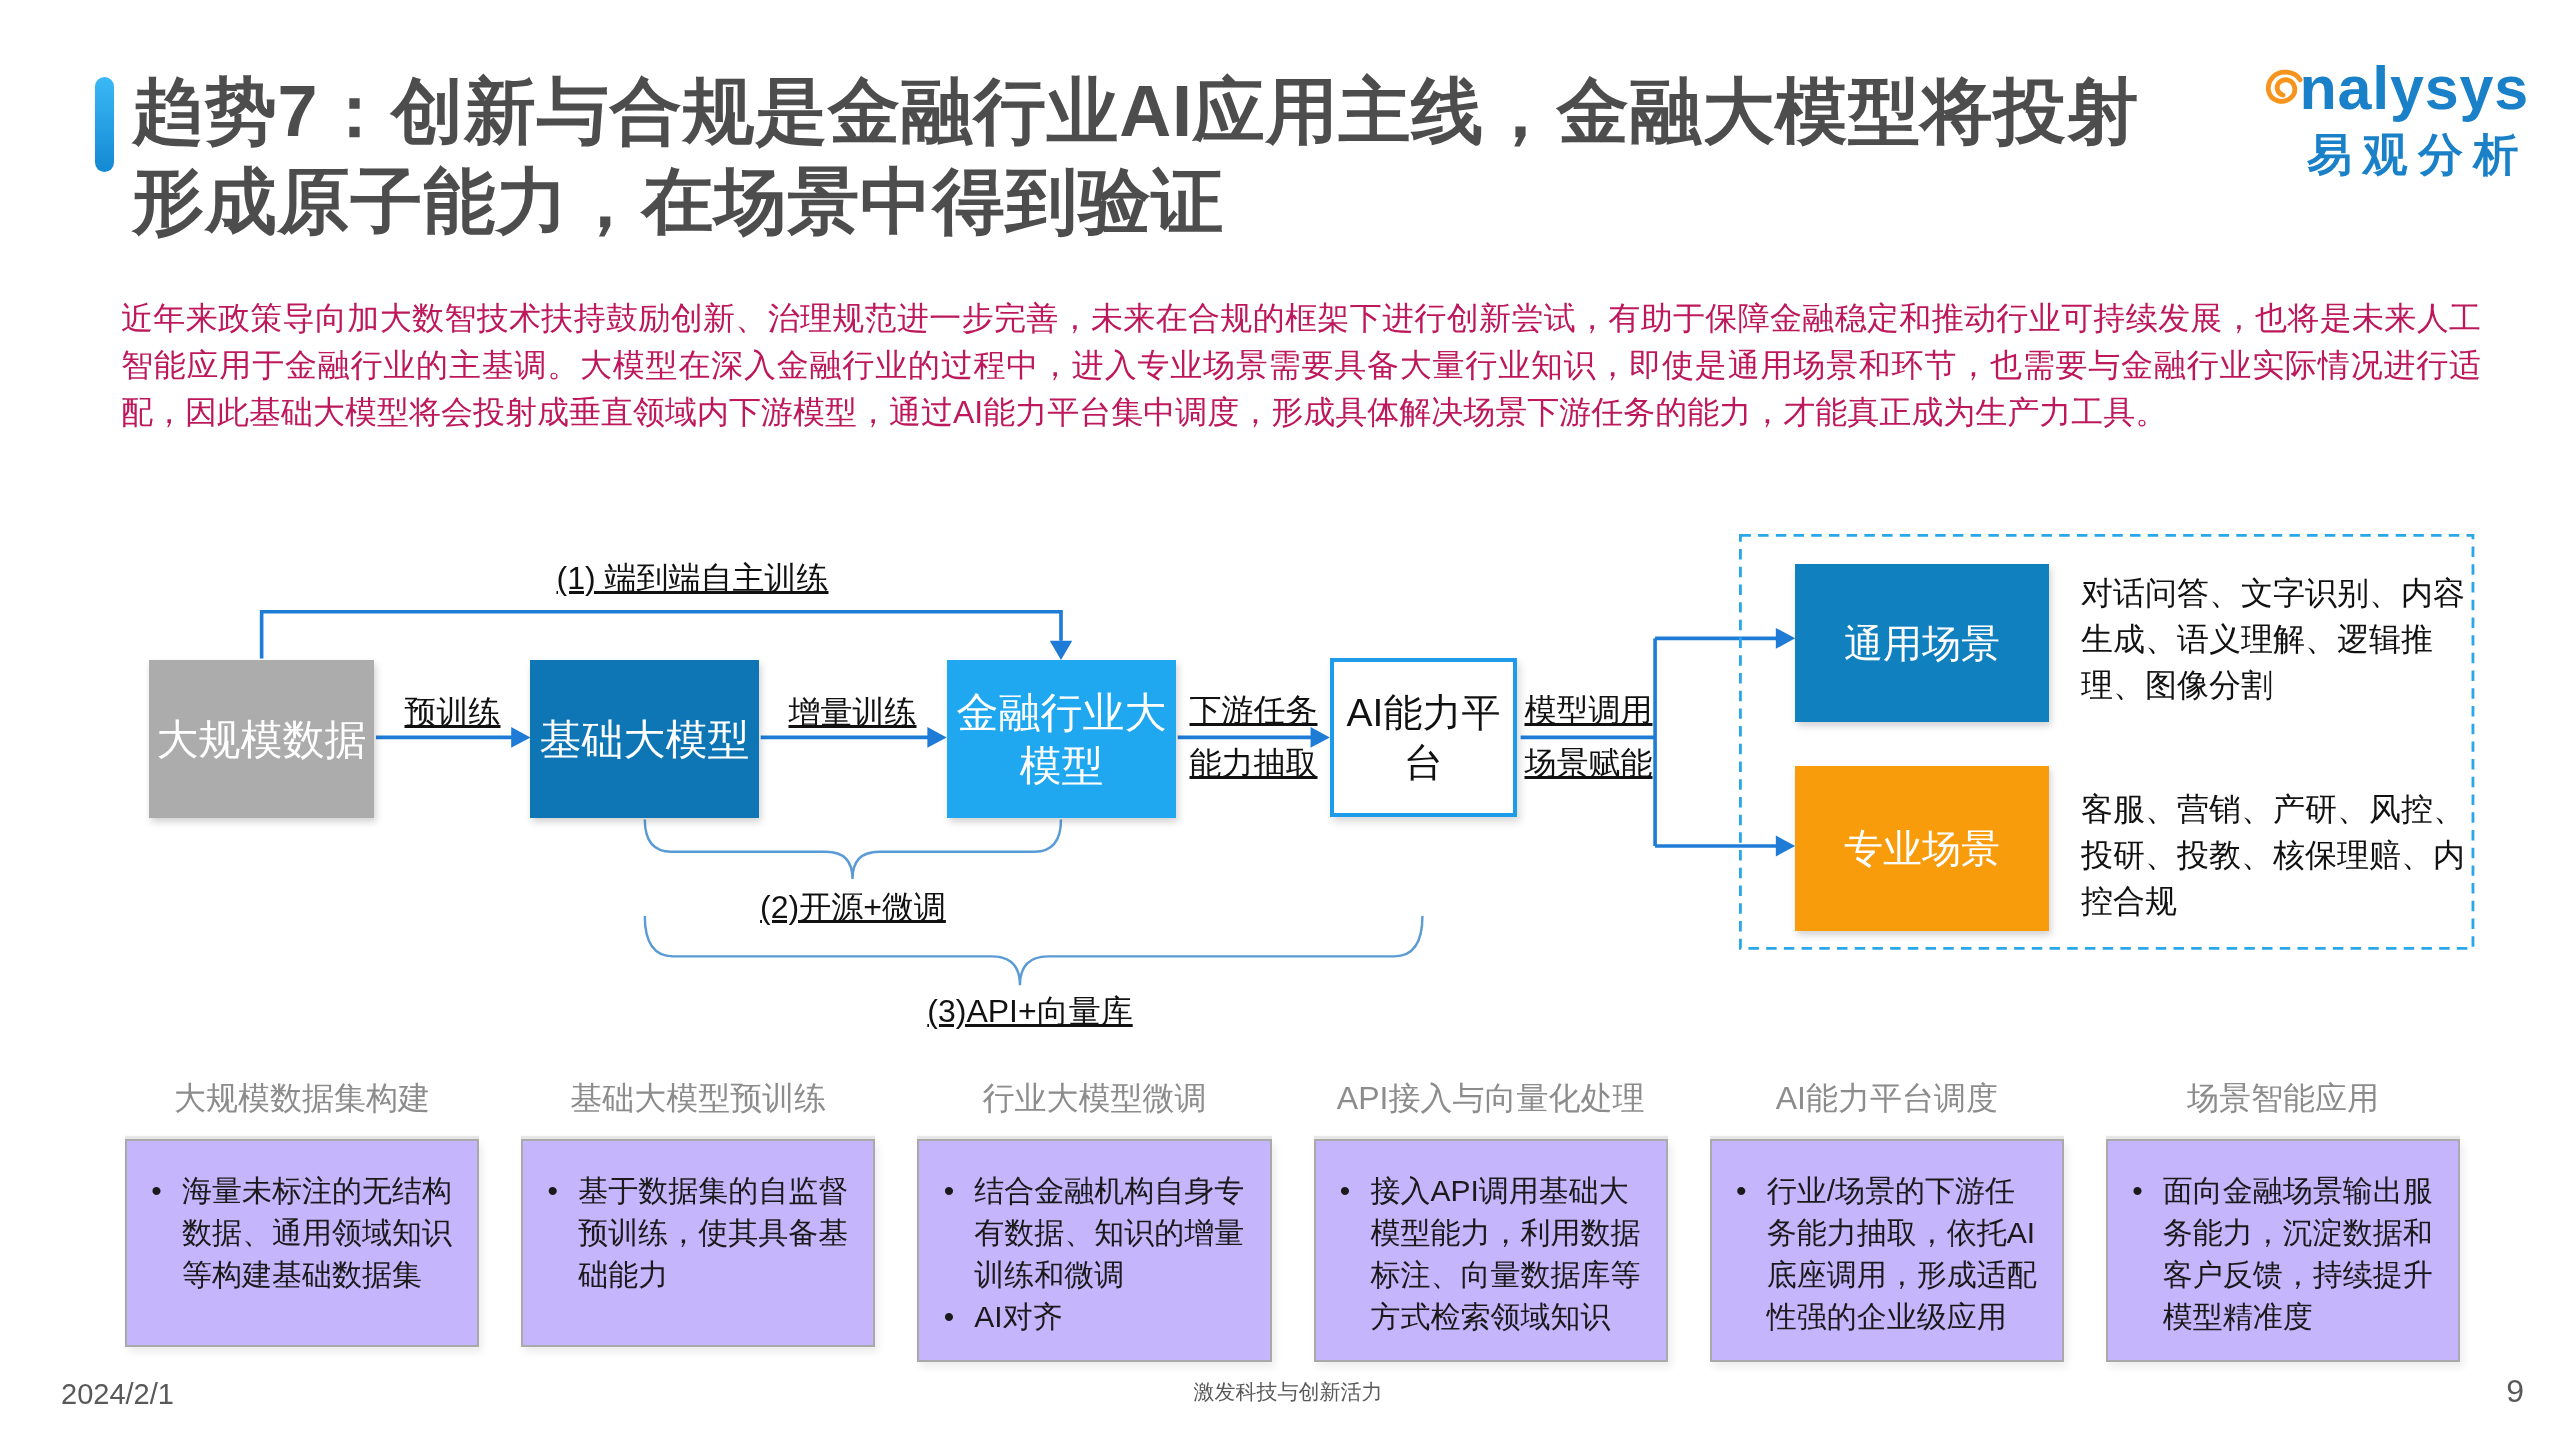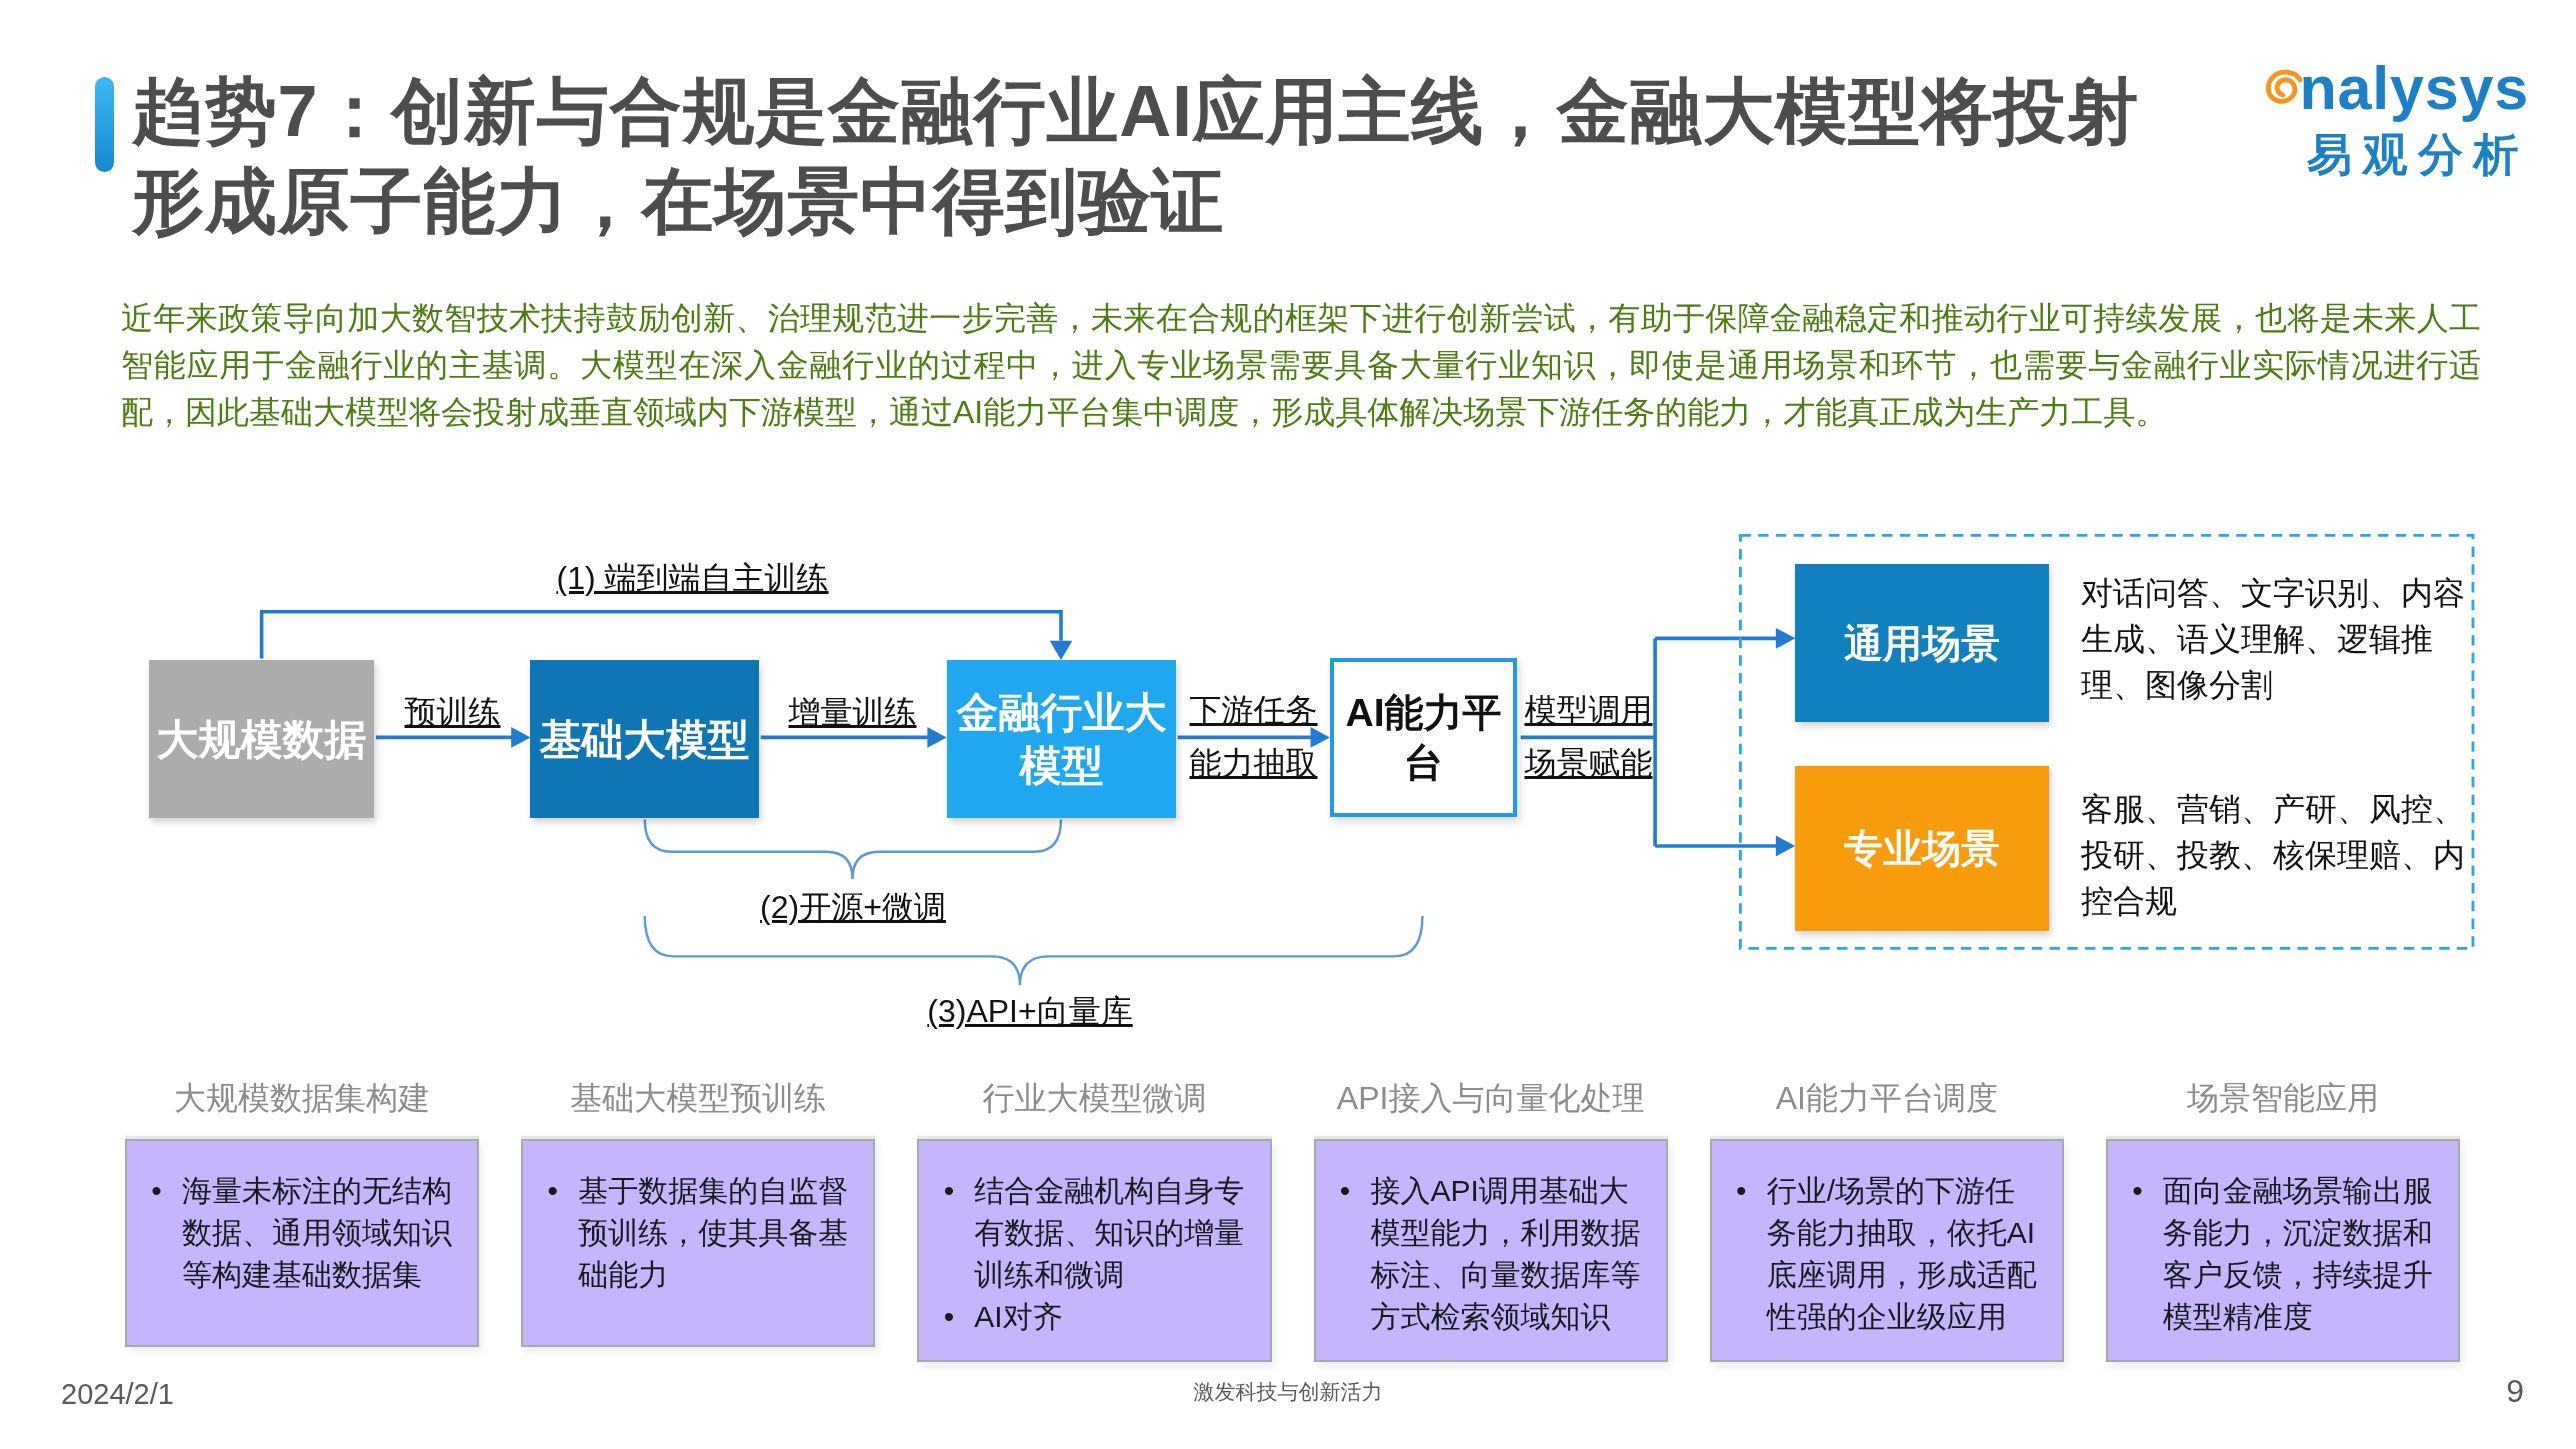--- a/index.html
+++ b/index.html
@@ -13,26 +13,26 @@
     font-size:72px;line-height:90px;font-weight:bold;color:#4d4d4d;letter-spacing:0.8px;}
 
   
   .logo{position:absolute;top:53px;right:47px;width:266px;text-align:right;}
   .logo-row{display:flex;align-items:center;justify-content:flex-end;}
   .logo-word{font-size:61px;font-weight:bold;color:#1a80c8;letter-spacing:0.8px;margin-left:-8px;}
   .logo-cn{font-size:45px;font-weight:bold;color:#1a80c8;letter-spacing:10.5px;margin-top:1.6px;}
 
   
   .paragraph{position:absolute;left:121px;top:295px;width:2360px;
-    font-size:32px;line-height:47px;color:#4d7c0f;text-align:justify;}
+    font-size:32px;line-height:47px;color:#be185d;text-align:justify;}
 
   
   .connector-layer{position:absolute;left:0;top:0;width:2576px;height:1449px;pointer-events:none;}
   .node{position:absolute;display:flex;align-items:center;justify-content:center;text-align:center;
-    color:#ffffff;font-size:42px;line-height:53px;box-shadow:2.4px 4px 7.2px rgba(0,0,0,0.18);font-weight:bold;}
+    color:#ffffff;font-size:42px;line-height:53px;box-shadow:2.4px 4px 7.2px rgba(0,0,0,0.18);}
   .node-data{left:149px;top:660px;width:225px;height:158px;background:#acacac;}
   .node-base{left:530px;top:660px;width:229px;height:158px;background:#0e76b4;}
   .node-industry{left:947px;top:660px;width:229px;height:158px;background:#1fa7ef;}
   .node-platform{left:1330px;top:658px;width:187px;height:159px;background:#ffffff;
     border:4px solid #1e9be9;color:#111111;font-size:39px;line-height:50px;
     box-shadow:3.2px 4.8px 8px rgba(0,0,0,0.15);}
   .node-general{left:1795px;top:564px;width:254px;height:158px;background:#1080bf;font-size:39px;}
   .node-professional{left:1795px;top:766px;width:254px;height:165px;background:#f99c0c;font-size:39px;}
 
   .edge-label{position:absolute;font-size:32px;color:#111111;text-align:center;text-decoration:underline;}

